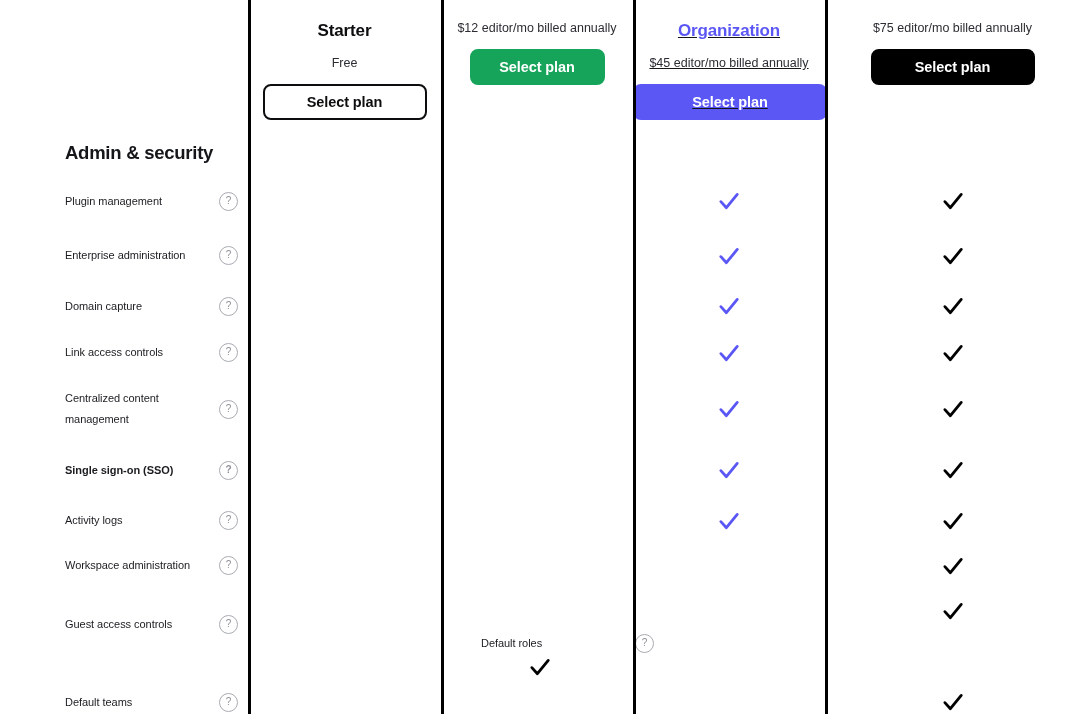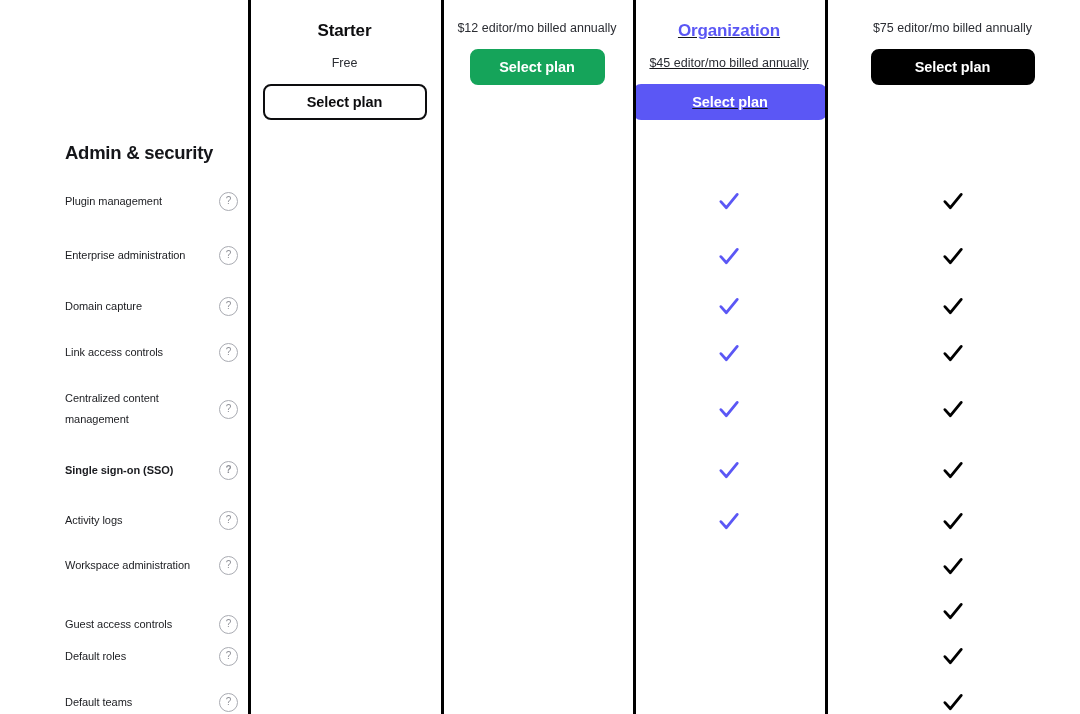--- a/index.html
+++ b/index.html
@@ -354,21 +354,21 @@
         <div class="cell cell-professional" style="height: 45px;"></div>
         <div class="cell cell-organization" style="height: 45px;"></div>
         <div class="cell cell-enterprise" style="height: 45px;">
           <span class="check">
             <svg viewBox="0 0 24 24" fill="none" xmlns="http://www.w3.org/2000/svg">
               <path d="M4.5 12.6 L9.6 18.2 L19.6 5.9" stroke="#000000" stroke-width="2.6" stroke-linecap="round" stroke-linejoin="round"></path>
             </svg>
           </span>
         </div>
       </div>
-      <div class="row" style="height: 46px;">
+      <div class="row" style="height: 46px; flex-direction: column;">
         <div class="row-label-cell" style="height: 46px;">
           <div class="row-label">Default roles</div>
           <div class="help-icon">?</div>
         </div>
         <div class="cell cell-starter" style="height: 46px;"></div>
         <div class="cell cell-professional" style="height: 46px;"></div>
         <div class="cell cell-organization" style="height: 46px;"></div>
         <div class="cell cell-enterprise" style="height: 46px;">
           <span class="check">
             <svg viewBox="0 0 24 24" fill="none" xmlns="http://www.w3.org/2000/svg">

